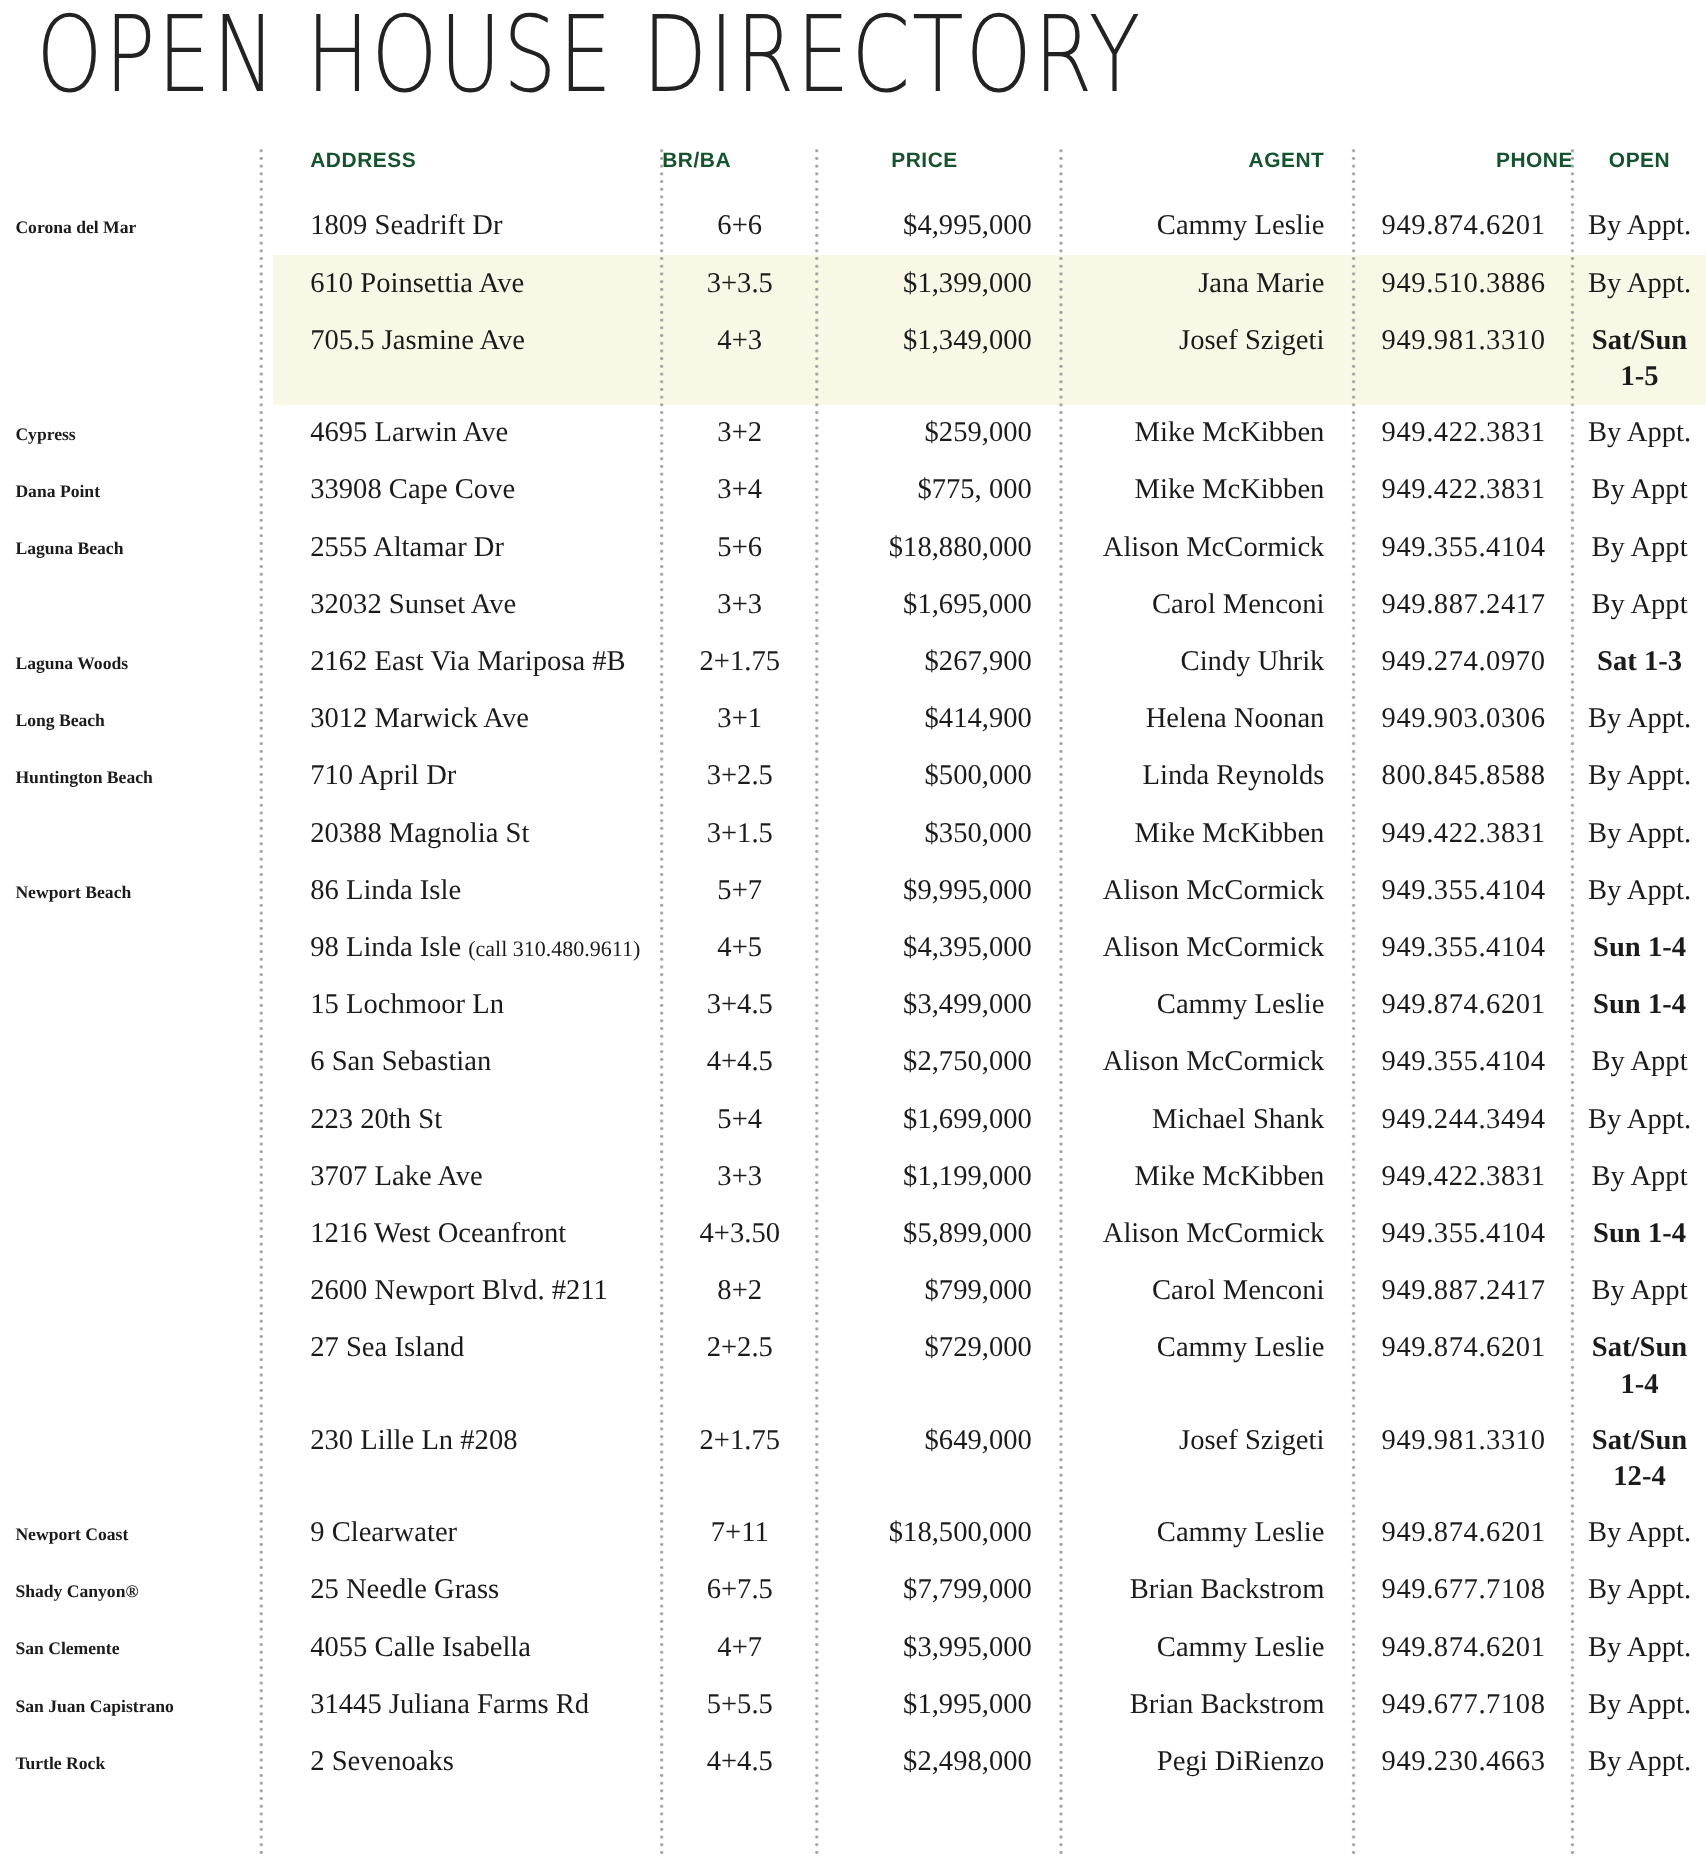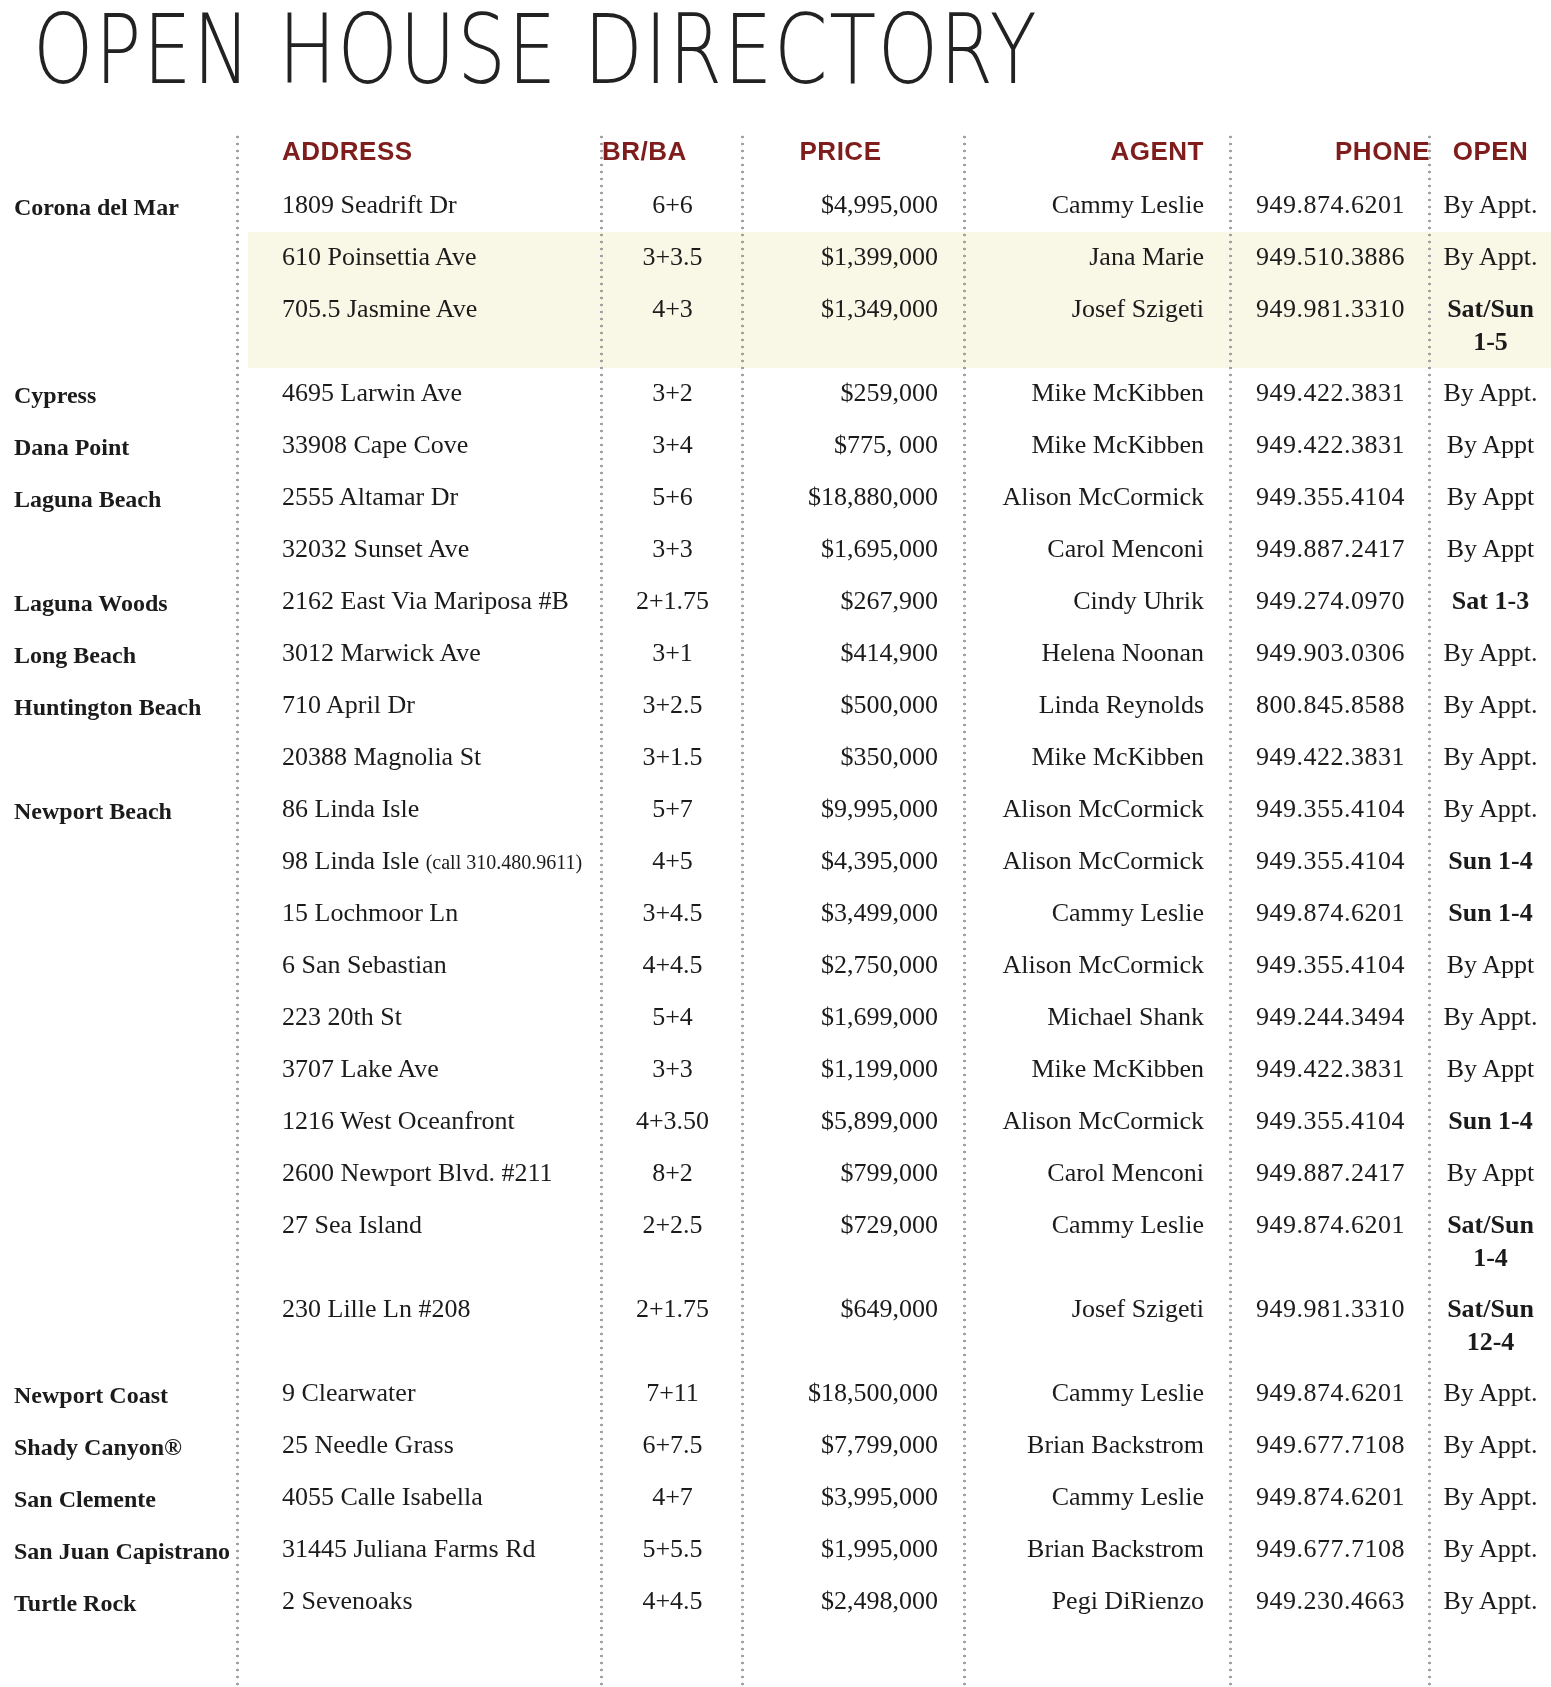--- a/index.html
+++ b/index.html
@@ -45,23 +45,23 @@
   .grid-row {
     display: grid;
     grid-template-columns: 238px 364px 141px 222px 266px 199px 121px;
     width: 1551px;
   }
   .header-row { height: 50px; position: relative; z-index: 3; }
   .h-cell {
     font-family: "Liberation Sans", "DejaVu Sans", sans-serif;
     font-stretch: condensed;
     font-weight: 700;
-    font-size: 26px;
+    font-size: 19px;
     letter-spacing: 0.5px;
-    color: #7f1d1d;
+    color: #14532d;
     padding-top: 6px;
     white-space: nowrap;
   }
   .h-address { padding-left: 44px; }
   .h-brba  { text-align: left; }
   .h-price { text-align: center; padding-right: 27px; }
   .h-agent { text-align: right; padding-right: 27px; }
   .h-phone { text-align: right; }
   .h-open  { text-align: center; }
 
@@ -77,21 +77,21 @@
   .cell {
     position: relative;
     z-index: 3;
     font-size: 26px;
     line-height: 33px;
     padding-top: 8px;
     white-space: nowrap;
   }
   .c-city {
     font-weight: 700;
-    font-size: 24px;
+    font-size: 16px;
     padding-left: 14px;
     padding-top: 11px;
   }
   .c-address { padding-left: 44px; }
   .c-address .note { font-size: 20px; }
   .c-brba  { text-align: center; }
   .c-price { text-align: right; padding-right: 27px; }
   .c-agent { text-align: right; padding-right: 27px; }
   .c-phone { text-align: center; letter-spacing: 0.5px; }
   .c-open  { text-align: center; }

